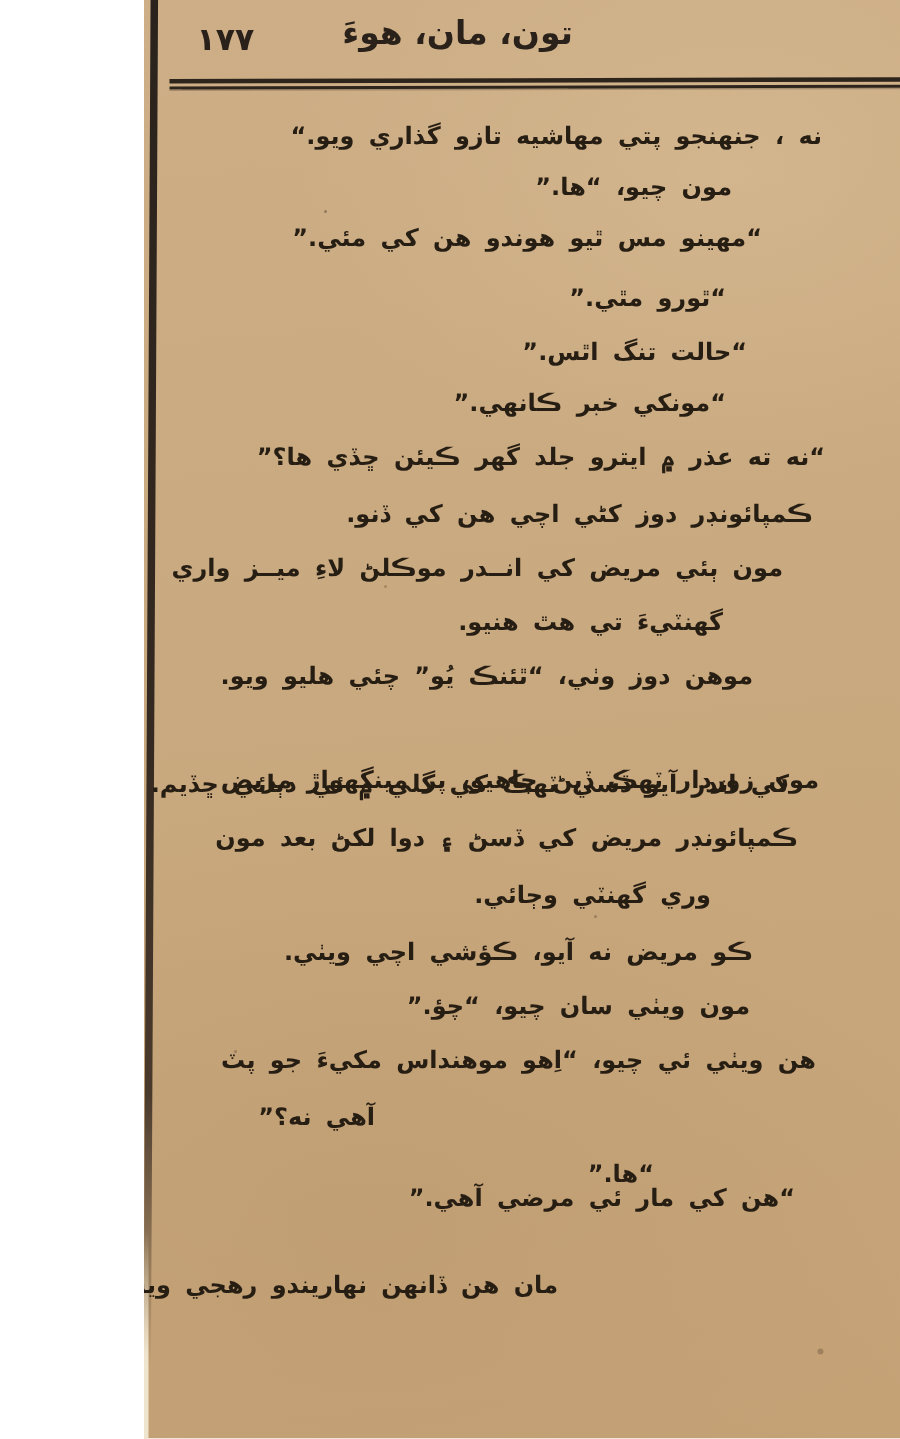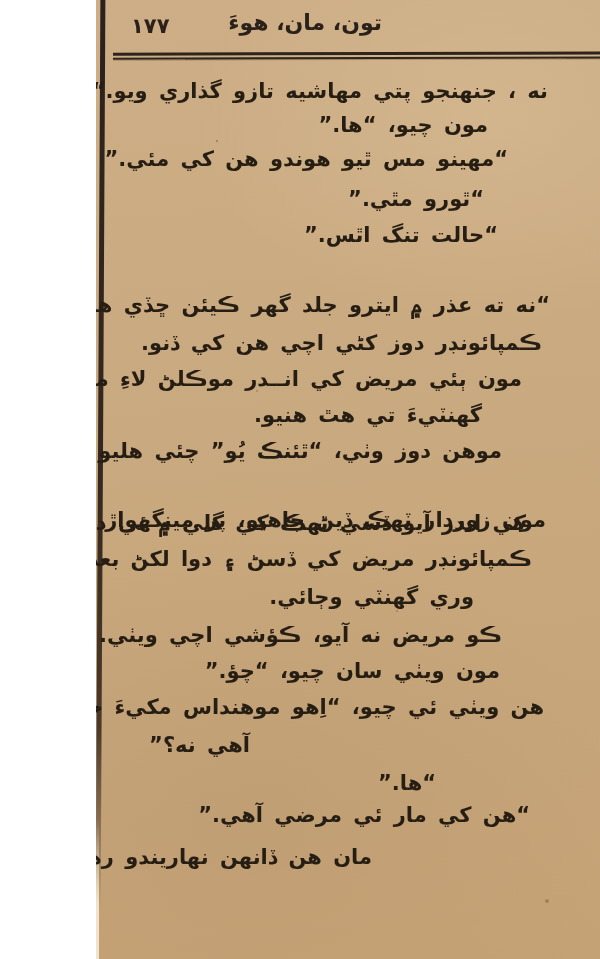--- a/index.html
+++ b/index.html
@@ -68,21 +68,21 @@
     height: 2px;
     border-top: 3px solid #2d241c;
     border-bottom: 2px solid #2d241c;
     transform: rotate(-0.15deg);
     box-shadow: 0 1px 0 rgba(42,33,26,0.25);
   }
   .line {
     position: absolute;
     direction: rtl;
     white-space: nowrap;
-    font-size: 21px;
+    font-size: 16px;
     font-weight: bold;
     line-height: 30px;
     color: #261d13;
     word-spacing: 4px;
     letter-spacing: 0.2px;
   }
   .l1  { top: 76px;  right: 52px;  }
   .l2  { top: 110px; right: 112px; }
   .l3  { top: 144px; right: 92px;  }
   .l4  { top: 184px; right: 116px; }
@@ -95,21 +95,21 @@
   .l11 { top: 436px; right: 98px;  }
   .l12 { top: 472px; right: 54px; margin-top: 33px;  }
   .l13 { top: 508px; right: 74px;  }
   .l14 { top: 544px; right: 68px;  }
   .l15 { top: 582px; right: 126px; }
   .l16 { top: 620px; right: 98px;  }
   .l17 { top: 656px; right: 100px; }
   .l18 { top: 692px; right: 56px;  }
   .l19 { top: 730px; right: 350px; }
   .l20 { top: 768px; right: 164px; }
-  .l21 { top: 800px; right: 70px; text-align: right;  }
+  .l21 { top: 784px; right: 70px; text-align: right;  }
   .l22 { top: 842px; right: 228px; }
   
   .specks {
     position: absolute;
     left: 120px;
     top: 140px;
     width: 2px;
     height: 2px;
     background: rgba(90,70,50,0.5);
     border-radius: 50%;
@@ -132,20 +132,21 @@
 
   <div class="pagenum">١٧٧</div>
   <div class="title">تون، مان، هوءَ</div>
   <div class="rule"></div>
 
   <div class="line l1">نه ، جنهنجو پتي مهاشيه تازو گذاري ويو.“</div>
   <div class="line l2">مون چيو، “ها.”</div>
   <div class="line l3">“مهينو مس ٿيو هوندو هن کي مئي.”</div>
   <div class="line l4">“ٿورو مٿي.”</div>
   <div class="line l5">“حالت تنگ اٿس.”</div>
+  <div class="line l6">“مونکي خبر ڪانهي.”</div>
   <div class="line l7">“نه ته عذر ۾ ايترو جلد گهر ڪيئن ڇڏي ها؟”</div>
   <div class="line l8">ڪمپائونڊر دوز کڻي اچي هن کي ڏنو.</div>
   <div class="line l9">مون ٻئي مريض کي انــدر موڪلڻ لاءِ ميــز واري</div>
   <div class="line l10">گهنٽيءَ تي هٿ هنيو.</div>
   <div class="line l11">موهن دوز وٺي، “ٿئنڪ يُو” چئي هليو ويو.</div>
   <div class="line l12">مون زوردار ٽهڪ ڏيڻ چاهيو، پر مينگهواڙ مريض</div>
   <div class="line l13">کي اندر آيو ڏسي ٽهڪ کي گلي ۾ ئي دٻائي ڇڏيم.</div>
   <div class="line l14">ڪمپائونڊر مريض کي ڏسڻ ۽ دوا لکڻ بعد مون</div>
   <div class="line l15">وري گهنٽي وڄائي.</div>
   <div class="line l16">ڪو مريض نه آيو، ڪؤشي اچي ويٺي.</div>

